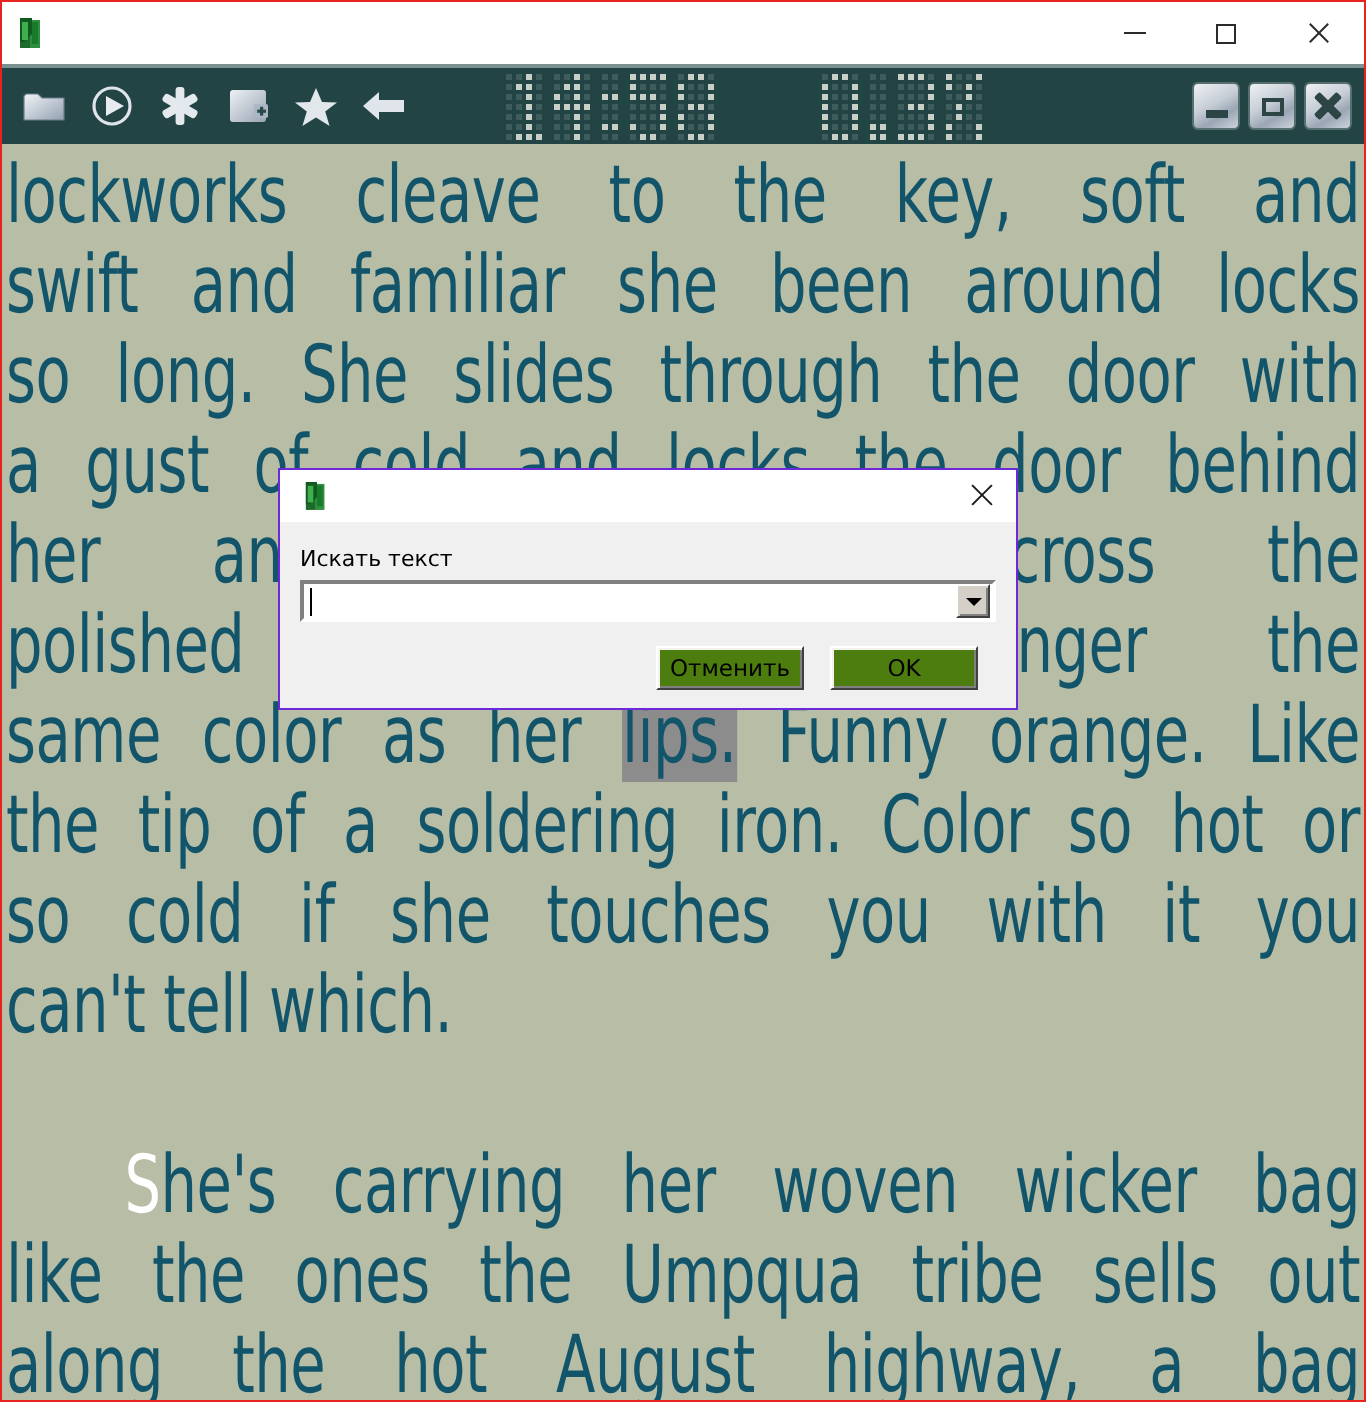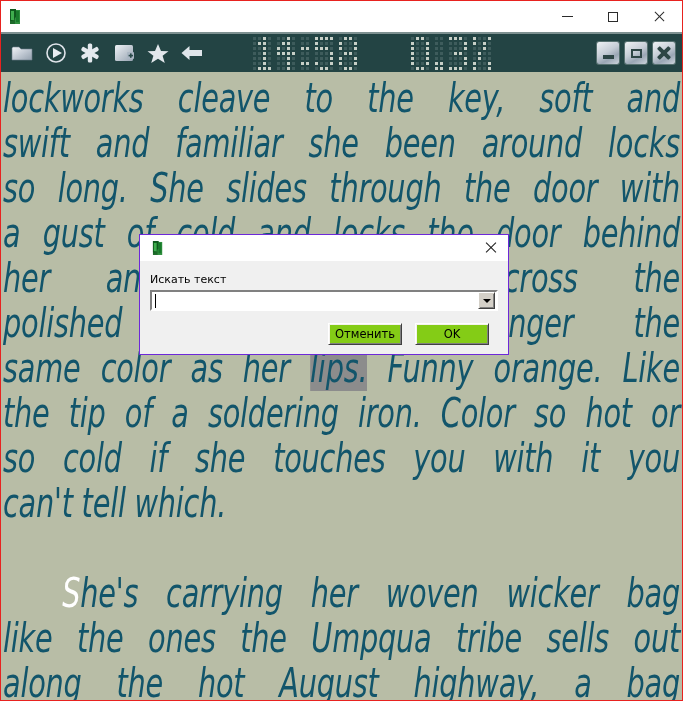--- a/index.html
+++ b/index.html
@@ -96,21 +96,20 @@
   }
   .wb .glyph-x:before{transform:rotate(45deg);}
   .wb .glyph-x:after{transform:rotate(-45deg);}
 
   
   .reader{
     position:absolute;left:0;top:71px;right:0;bottom:0;
     padding:4px 2px 0 2px;
     box-sizing:border-box;
     overflow:hidden;
-    font-style:italic;
   }
   .ptext{
     margin:0;
     color:#12556b;
     font-family:"DejaVu Sans Condensed","Liberation Sans Narrow","Liberation Sans", sans-serif;
     font-size:40px;
     line-height:45px;
     letter-spacing:-0.3px;
     text-align:justify;
     text-align-last:justify;
@@ -182,21 +181,21 @@
   .arrow-tri{
     width:0;height:0;border-left:4px solid transparent;border-right:4px solid transparent;
     border-top:4px solid #000;
   }
   .dlg-actions{
     display:flex;justify-content:flex-end;gap:13px;
     padding:12px 9px 0 0;
   }
   .btn{
     min-width:74px;height:22px;
-    background:#84cc16;
+    background:#4d7c0f;
     border:1px solid;
     border-color:#ffffff #404040 #404040 #ffffff;
     box-shadow:inset 1px 1px 0 #f4f2ee, inset -1px -1px 0 #808080;
     font-size:11.5px;color:#000;
     display:flex;align-items:center;justify-content:center;
     box-sizing:border-box;
     font-family:"DejaVu Sans","Liberation Sans", sans-serif;
   }
 </style>
 </head>

